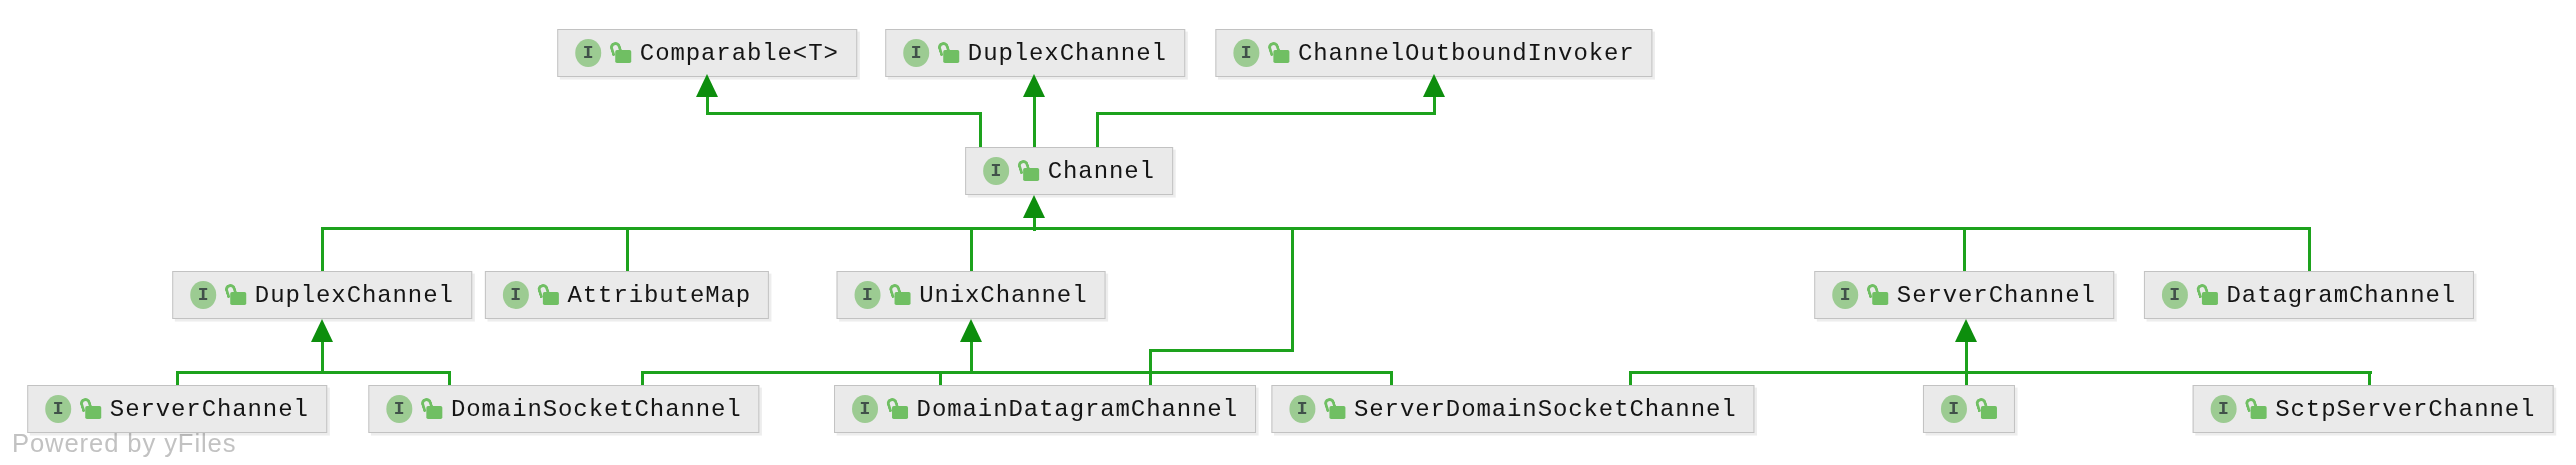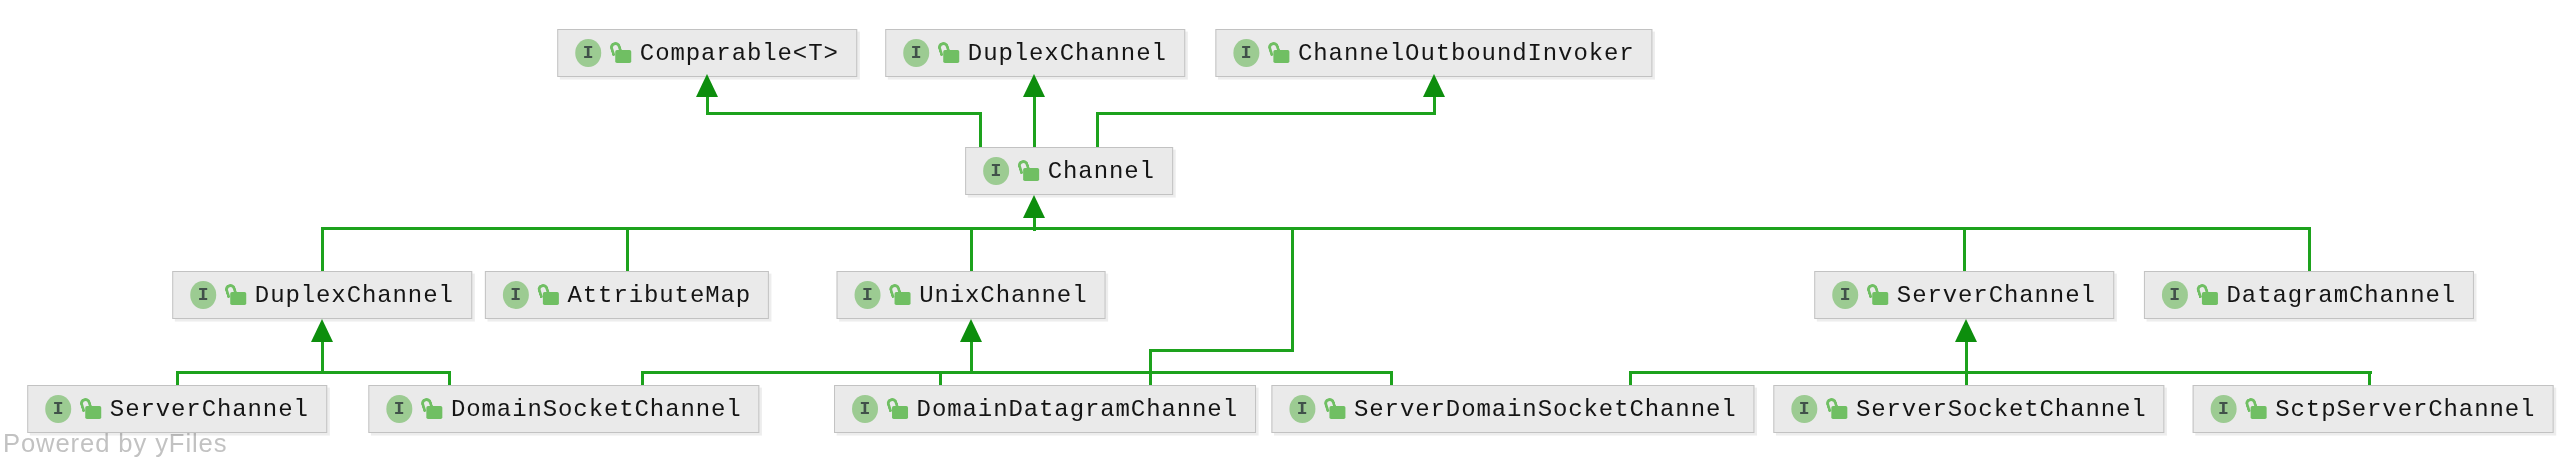--- a/index.html
+++ b/index.html
@@ -53,21 +53,21 @@
     border-radius:1.7px;
   }
   .seg{position:absolute;background:var(--edge-line);}
   .arrow{
     position:absolute;width:0;height:0;
     border-left:11px solid transparent;
     border-right:11px solid transparent;
     border-bottom:23px solid var(--edge-arrow);
   }
   .wm-left{
-    position:absolute;left:3px;top:429px;
+    position:absolute;left:12px;top:429px;
     font-size:25.6px;letter-spacing:0.9px;color:var(--watermark);
   }
   .wm-right{
     position:absolute;right:10.2px;top:434px;
     font-size:22px;color:var(--watermark);margin-top:36px;
   }
 </style>
 </head>
 <body>
 
@@ -207,21 +207,20 @@
         <span class="body"></span>
     </span>
     <span class="label">ServerDomainSocketChannel</span>
   </div>
     <div class="node" style="left: 1969px; top: 385px;">
     <span class="icircle">I</span>
     <span class="lock">
       <span class="hook"></span>
         <span class="body"></span>
     </span>
-    <span class="label">ServerSocketChannel</span>
   </div>
     <div class="node" style="left: 2373px; top: 385px;">
     <span class="icircle">I</span>
     <span class="lock">
       <span class="hook"></span>
         <span class="body"></span>
     </span>
     <span class="label">SctpServerChannel</span>
   </div>
     <div class="arrow" style="left: 696px; top: 74px;"></div>

